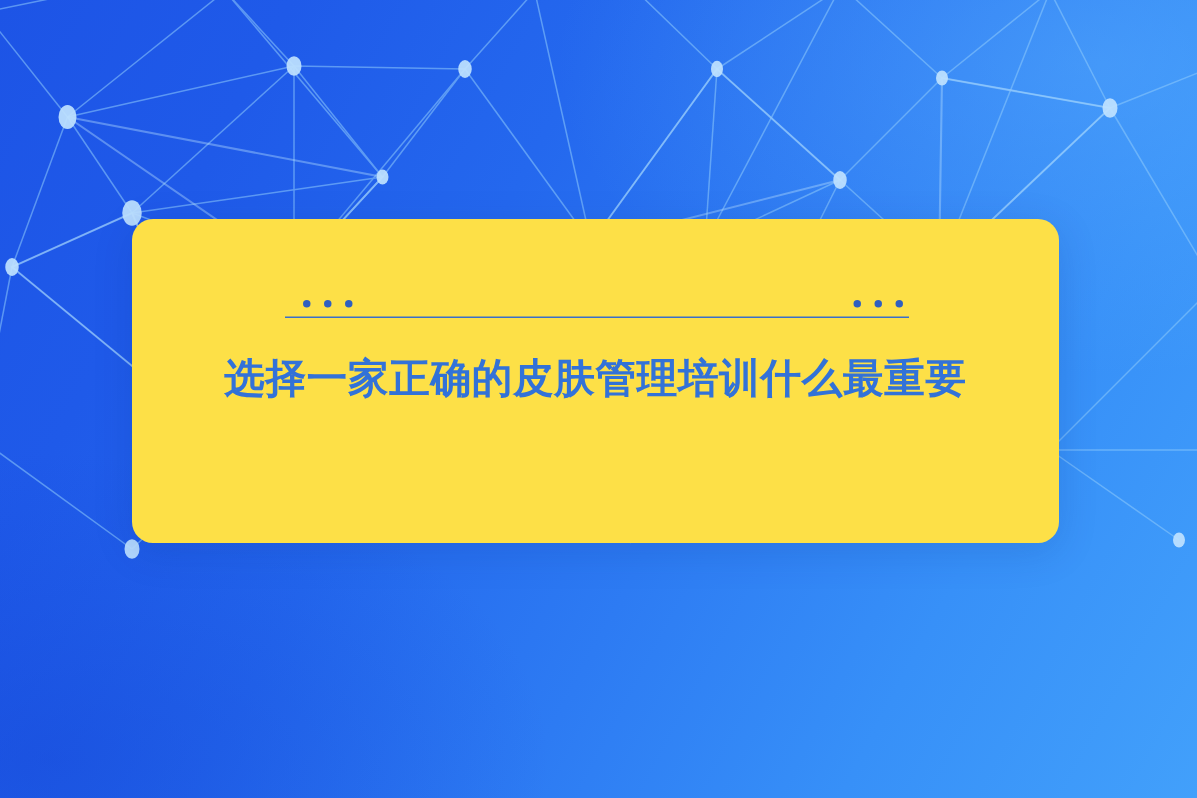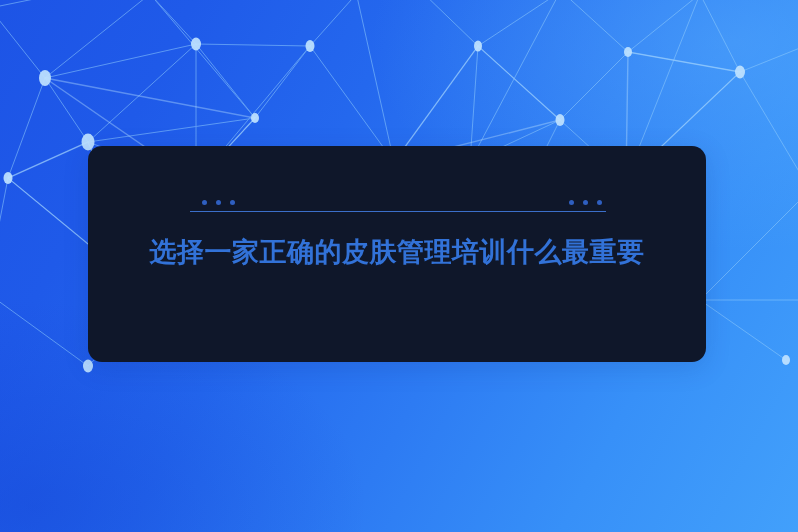--- a/index.html
+++ b/index.html
@@ -53,21 +53,21 @@
     height: 532px;
   }
 
   
   #content-card {
     position: absolute;
     left: 88px;
     top: 146px;
     width: 618px;
     height: 216px;
-    background: #0f172a;
+    background: #fde047;
     border-radius: 14px;
     box-shadow: 0 6px 26px rgba(10,45,130,0.16);
   }
 
   
   .divider-row {
     position: absolute;
     left: 102px;
     top: 44px;
     width: 416px;

